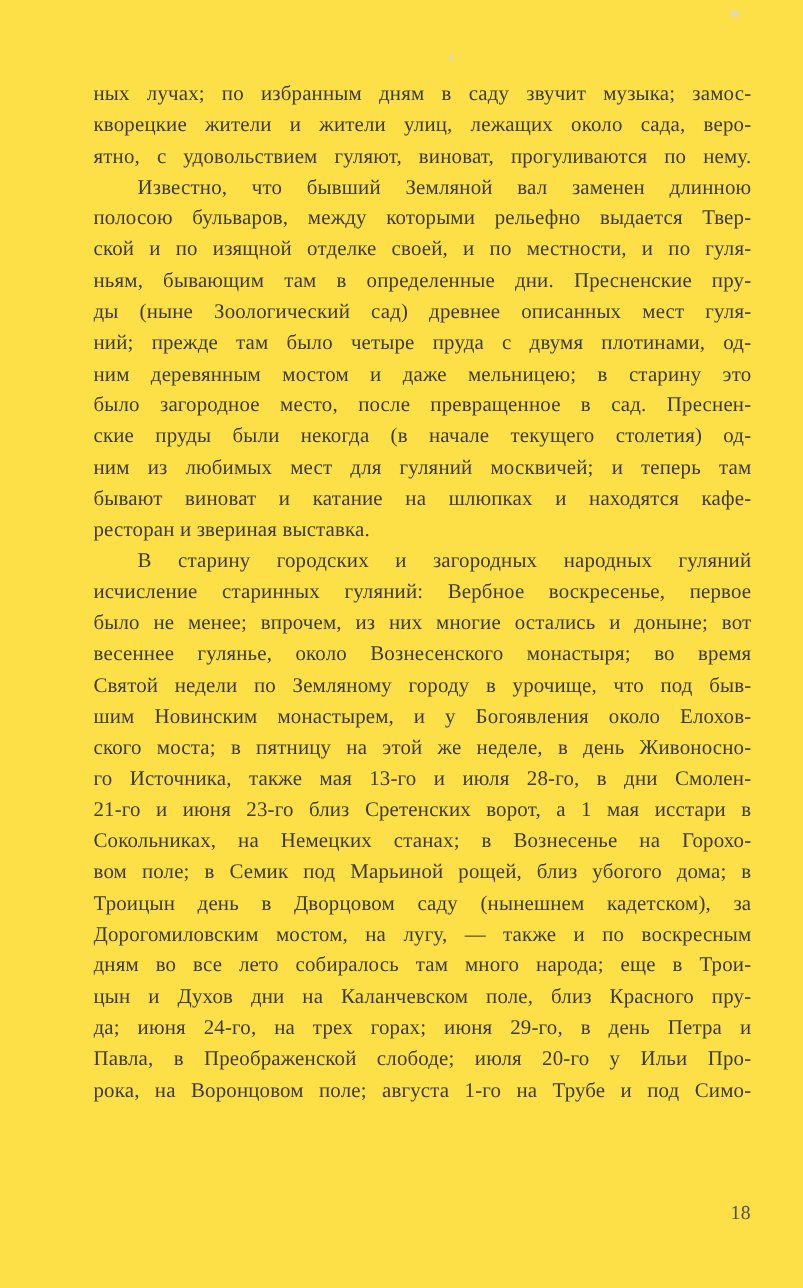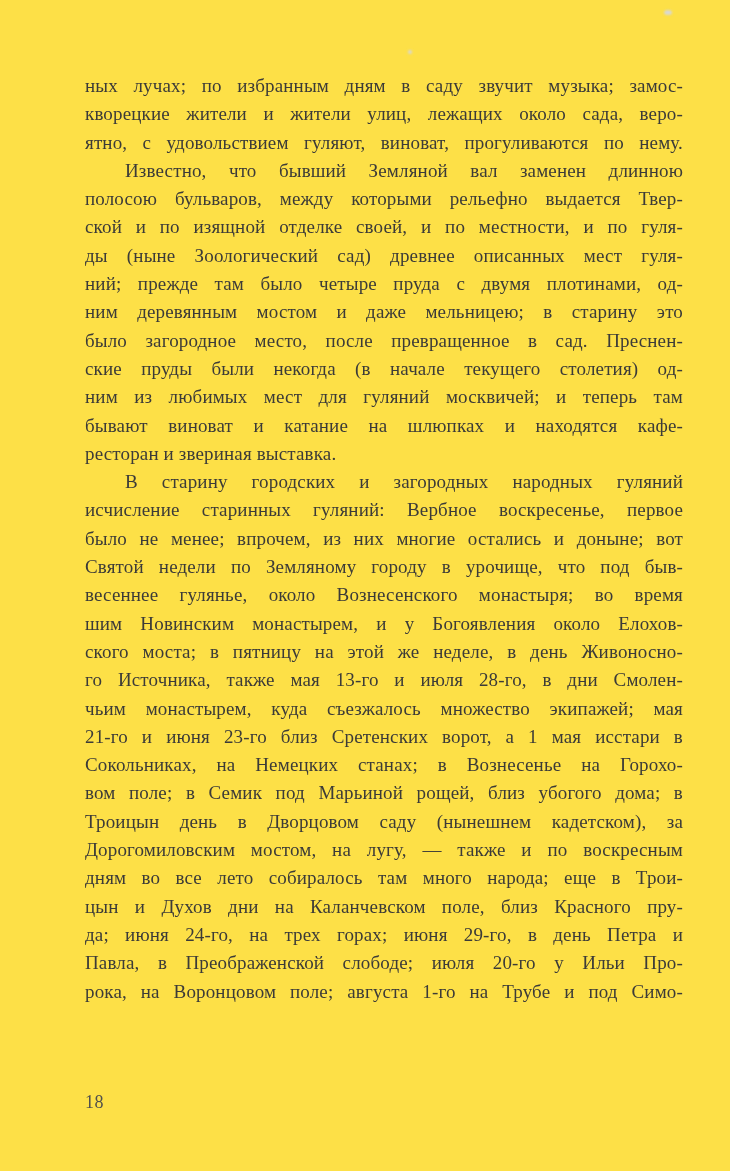--- a/index.html
+++ b/index.html
@@ -41,21 +41,21 @@
     text-align-last: left;
   }
   .line.indent {
     text-indent: 40px;
   }
   .page-number {
     position: absolute;
     left: 85px;
     width: 598px;
     top: 1092px;
-    text-align: left;
+    text-align: right;
     font-size: 18px;
     color: #50504d;
     letter-spacing: 0.5px;
   }
   
   .speck {
     position: absolute;
     background: #d8d8d6;
     border-radius: 50%;
     filter: blur(1px);
@@ -70,37 +70,37 @@
   <div class="speck s1"></div>
   <div class="speck s2"></div>
 
   <div class="text-block" id="text-block">
       <div class="line">ных лучах; по избранным дням в саду звучит музыка; замос-</div>
       <div class="line">кворецкие жители и жители улиц, лежащих около сада, веро-</div>
       <div class="line">ятно, с удовольствием гуляют, виноват, прогуливаются по нему.</div>
       <div class="line indent">Известно, что бывший Земляной вал заменен длинною</div>
       <div class="line">полосою бульваров, между которыми рельефно выдается Твер-</div>
       <div class="line">ской и по изящной отделке своей, и по местности, и по гуля-</div>
+      <div class="line">ньям, бывающим там в определенные дни. Пресненские пру-</div>
       <div class="line">ды (ныне Зоологический сад) древнее описанных мест гуля-</div>
       <div class="line">ний; прежде там было четыре пруда с двумя плотинами, од-</div>
       <div class="line">ним деревянным мостом и даже мельницею; в старину это</div>
       <div class="line">было загородное место, после превращенное в сад. Преснен-</div>
       <div class="line">ские пруды были некогда (в начале текущего столетия) од-</div>
       <div class="line">ним из любимых мест для гуляний москвичей; и теперь там</div>
       <div class="line">бывают виноват и катание на шлюпках и находятся кафе-</div>
       <div class="line loose">ресторан и звериная выставка.</div>
       <div class="line indent">В старину городских и загородных народных гуляний</div>
       <div class="line">исчисление старинных гуляний: Вербное воскресенье, первое</div>
       <div class="line">было не менее; впрочем, из них многие остались и доныне; вот</div>
+      <div class="line">весеннее гулянье, около Вознесенского монастыря; во время</div>
       <div class="line">Святой недели по Земляному городу в урочище, что под быв-</div>
-      <div class="line">весеннее гулянье, около Вознесенского монастыря; во время</div>
       <div class="line">шим Новинским монастырем, и у Богоявления около Елохов-</div>
       <div class="line">ского моста; в пятницу на этой же неделе, в день Живоносно-</div>
       <div class="line">го Источника, также мая 13-го и июля 28-го, в дни Смолен-</div>
-      <div class="line">чьим монастырем, куда съезжалось множество экипажей; мая</div>
       <div class="line">21-го и июня 23-го близ Сретенских ворот, а 1 мая исстари в</div>
       <div class="line">Сокольниках, на Немецких станах; в Вознесенье на Горохо-</div>
       <div class="line">вом поле; в Семик под Марьиной рощей, близ убогого дома; в</div>
       <div class="line">Троицын день в Дворцовом саду (нынешнем кадетском), за</div>
       <div class="line">Дорогомиловским мостом, на лугу, — также и по воскресным</div>
       <div class="line">дням во все лето собиралось там много народа; еще в Трои-</div>
       <div class="line">цын и Духов дни на Каланчевском поле, близ Красного пру-</div>
       <div class="line">да; июня 24-го, на трех горах; июня 29-го, в день Петра и</div>
       <div class="line">Павла, в Преображенской слободе; июля 20-го у Ильи Про-</div>
       <div class="line">рока, на Воронцовом поле; августа 1-го на Трубе и под Симо-</div>

